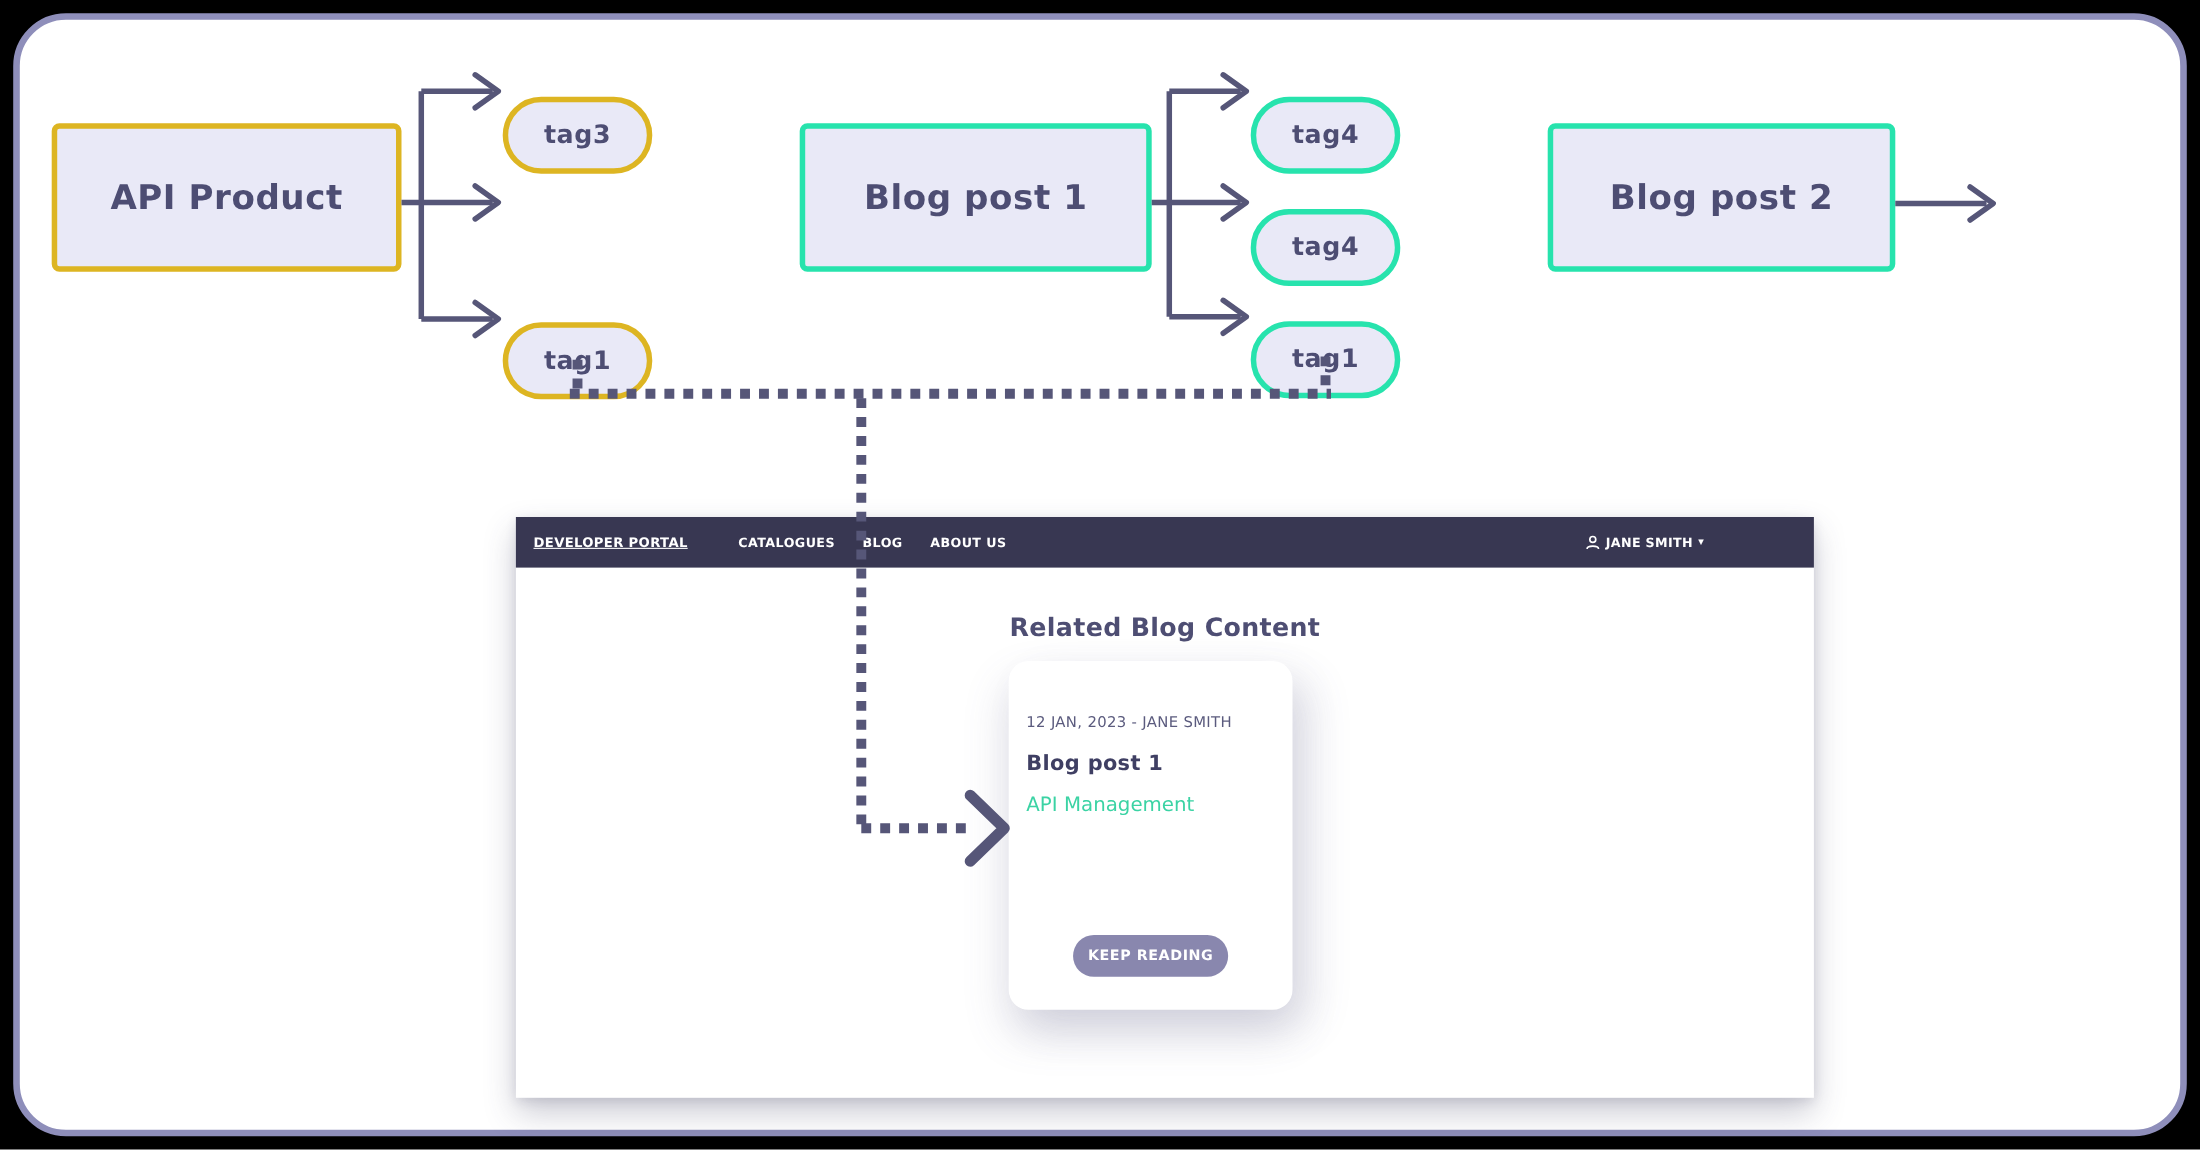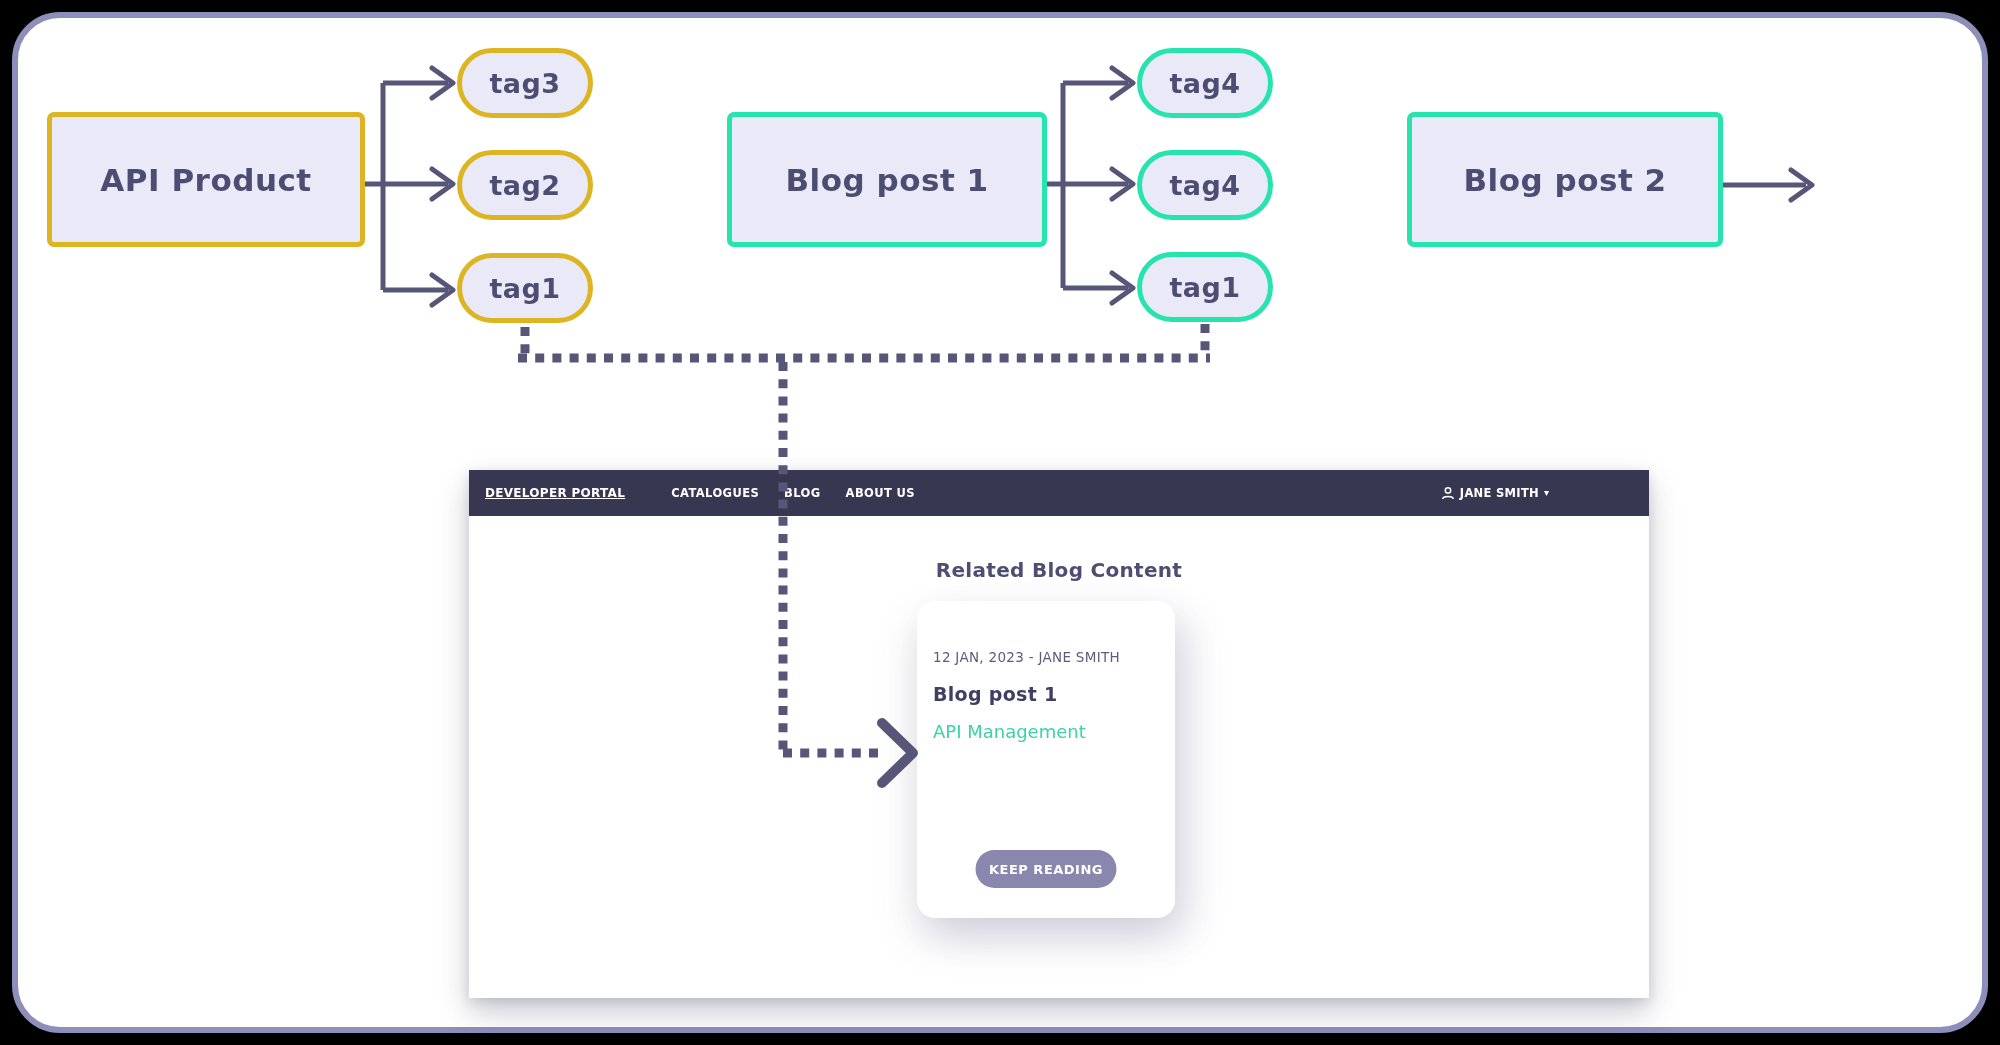--- a/index.html
+++ b/index.html
@@ -35,21 +35,21 @@
   }
   .stage{position:absolute;inset:0;}
 
   
   .node{
     position:absolute;display:flex;align-items:center;justify-content:center;
     background:var(--node-fill);color:var(--node-text);
     font-weight:600;letter-spacing:.5px;
   }
   .big{width:318px;height:135px;border-radius:7px;font-size:31px;}
-  .pill{width:136px;height:70px;border-radius:35px;font-size:27px;}
+  .pill{width:136px;height:70px;border-radius:35px;font-size:23px;margin-top:40px;}
   .b-yellow{border:5px solid var(--yellow);}
   .b-teal{border:5px solid var(--teal);}
 
   #api-product{left:47px;top:112px;}
   #blog1{left:727px;top:112px;width:320px;}
   #blog2{left:1407px;top:112px;width:316px;}
 
   #y-tag3{left:457px;top:48px;}
   #y-tag2{left:457px;top:150px;}
   #y-tag1{left:457px;top:253px;}
@@ -78,21 +78,21 @@
   .brand{font-size:12px;font-weight:700;letter-spacing:.3px;white-space:nowrap;text-decoration:underline;}
   .nav{display:flex;gap:25px;margin-left:46px;}
   .nav-item{font-size:11.5px;font-weight:700;letter-spacing:.4px;cursor:pointer;white-space:nowrap;}
   .user{margin-left:auto;margin-right:84px;display:flex;align-items:center;gap:5px;cursor:pointer;}
   .user-name{font-size:11.5px;font-weight:700;letter-spacing:.3px;}
   .caret{font-size:10px;line-height:1;}
   .person-icon{display:inline-flex;}
 
   .related-title{
     position:absolute;left:0;top:88px;width:100%;text-align:center;
-    font-size:20px;font-weight:600;color:var(--heading-text);letter-spacing:.3px;
+    font-size:23px;font-weight:600;color:var(--heading-text);letter-spacing:.3px;
   }
 
   .blog-card{
     position:absolute;left:448px;top:131px;width:258px;height:317px;
     background:#ffffff;border-radius:18px;
     box-shadow:0 20px 42px rgba(90,90,130,.20),18px 16px 38px rgba(90,90,130,.12);
     padding:48px 4px 0 16px;
   }
   .card-meta{font-size:13.5px;color:var(--date-text);letter-spacing:.3px;}
   .card-title{margin-top:18px;font-size:19px;font-weight:700;color:var(--title-text);letter-spacing:.3px;}
@@ -106,21 +106,20 @@
 </style>
 </head>
 <body>
 
 <div class="canvas"></div>
 
 <div class="stage">
 
   <div class="node big b-yellow" id="api-product">API Product</div>
   <div class="node pill b-yellow" id="y-tag3">tag3</div>
-  <div class="node pill b-yellow" id="y-tag2">tag2</div>
   <div class="node pill b-yellow" id="y-tag1">tag1</div>
 
   <div class="node big b-teal" id="blog1">Blog post 1</div>
   <div class="node pill b-teal" id="t-tag4a">tag4</div>
   <div class="node pill b-teal" id="t-tag4b">tag4</div>
   <div class="node pill b-teal" id="t-tag1">tag1</div>
 
   <div class="node big b-teal" id="blog2">Blog post 2</div>
 
   <div class="portal">

